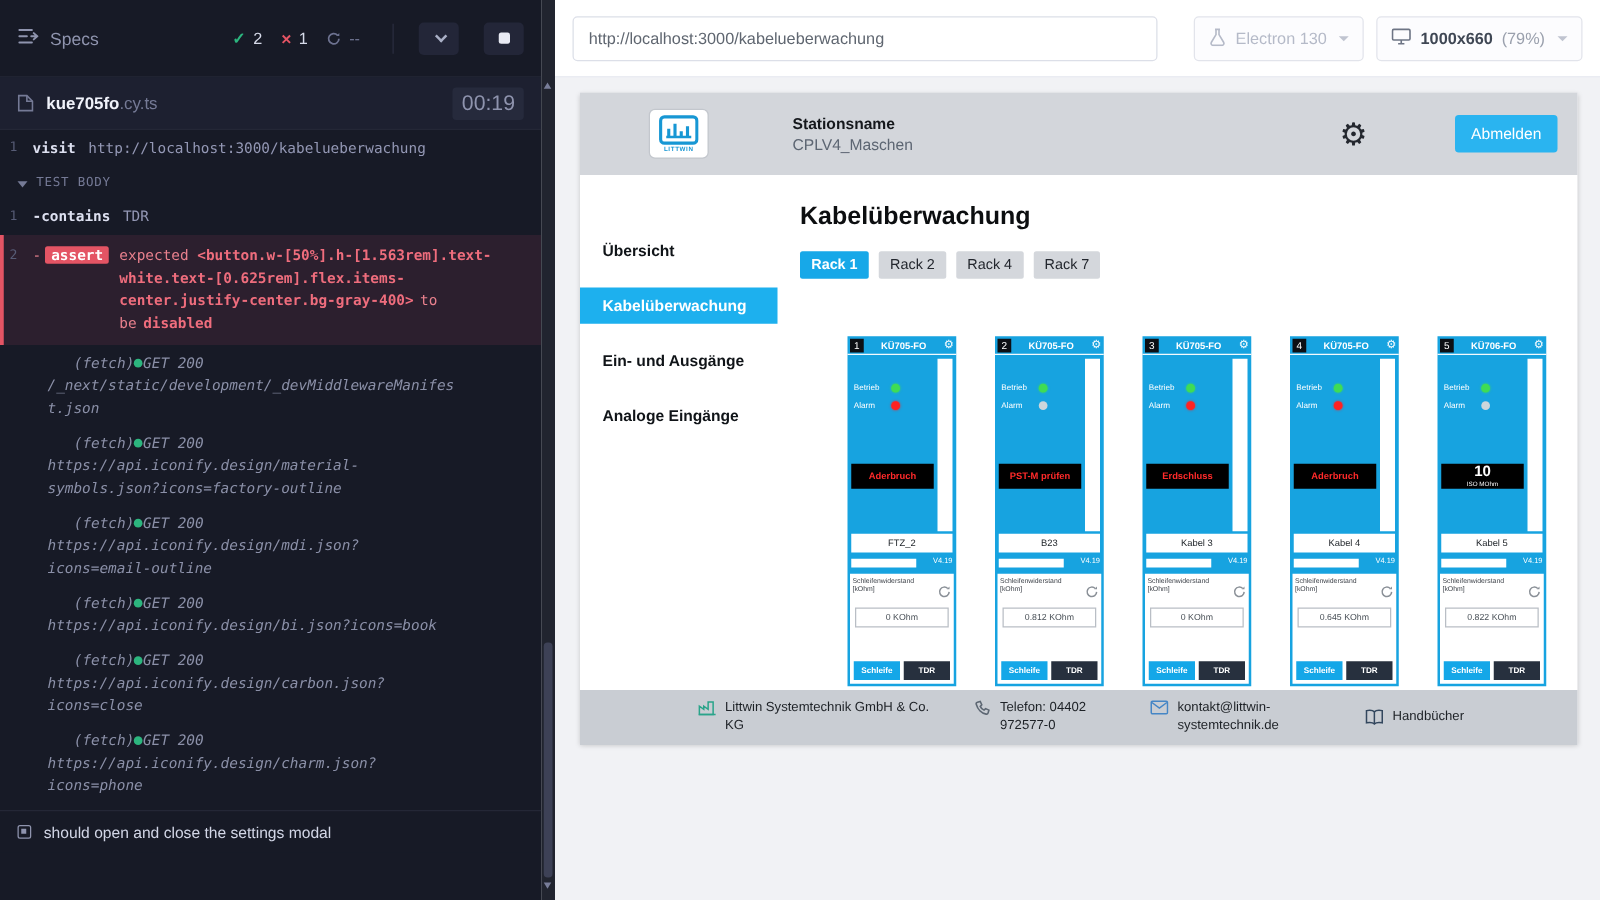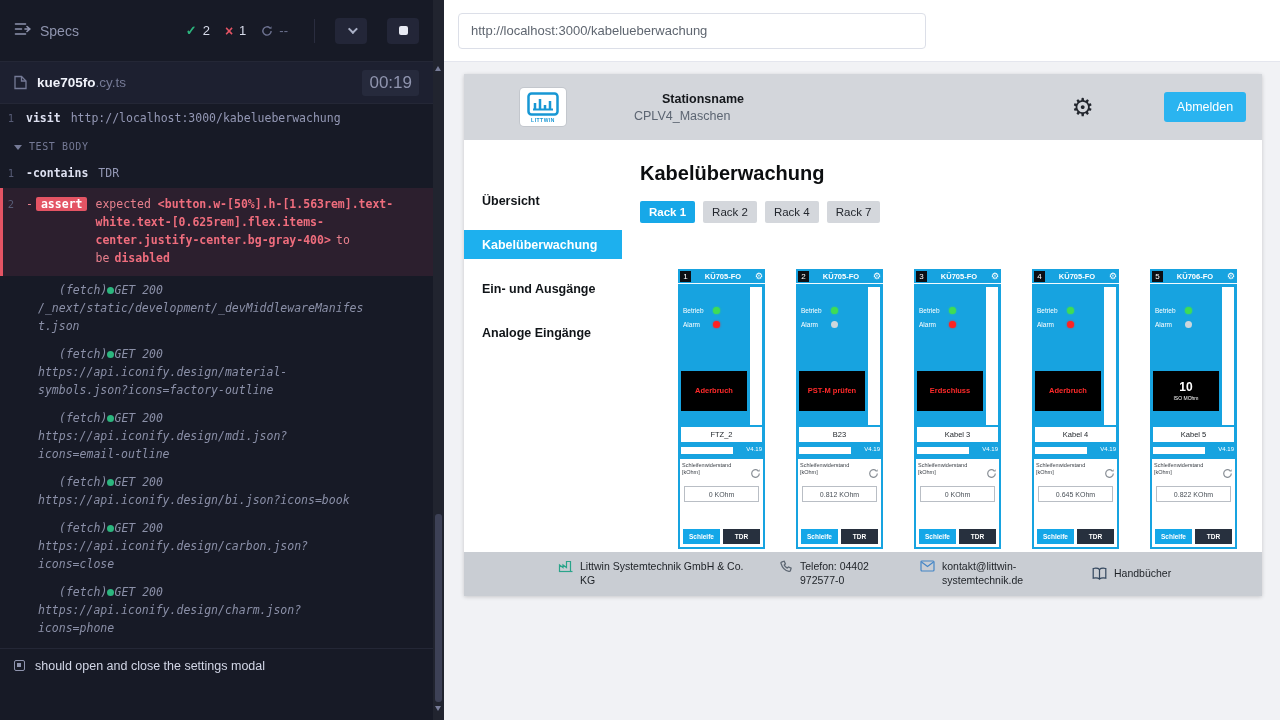--- a/index.html
+++ b/index.html
@@ -68,21 +68,21 @@
 .sel-dim{color:#9aa0ad;font-weight:400;}
 .chev-sm{width:0;height:0;border-left:4px solid transparent;border-right:4px solid transparent;border-top:4px solid #c0c4d0;margin-left:3px;}
 .stage{position:relative;height:658px;}
 
 
 .app{position:absolute;left:20px;top:12px;width:798px;height:522px;background:#fff;box-shadow:0 1px 4px rgba(0,0,0,.18);display:flex;flex-direction:column;}
 .app-header{height:66px;flex:none;background:#d3d6db;display:flex;align-items:center;padding:0 16px;}
 .logo{margin-left:40px;width:46px;background:#fff;border-radius:4px;padding:4px 3px 3px;display:flex;flex-direction:column;align-items:center;box-shadow:0 0 0 1px #c3c7cd;}
 .logo-text{font-size:5px;font-weight:700;color:#1797d4;letter-spacing:.5px;margin-top:1px;}
 .station{margin-left:68px;}
-.station-label{font-size:12.5px;font-weight:700;color:#15181c;margin-left:28px;}
+.station-label{font-size:12.5px;font-weight:700;color:#15181c;}
 .station-value{font-size:12.5px;color:#5c6572;margin-top:3px;}
 .app-gear{margin-left:auto;margin-right:70px;font-size:25px;color:#23272e;font-family:"DejaVu Sans",sans-serif;line-height:1;cursor:pointer;}
 .logout-btn{width:82px;height:30px;background:#2ab4f0;color:#fff;font-size:12.5px;display:flex;align-items:center;justify-content:center;border-radius:3px;cursor:pointer;}
 .app-body{display:flex;height:412px;flex:none;}
 .sidebar{width:158px;padding-top:46px;flex:none;}
 .side-item{height:29px;margin-bottom:15px;display:flex;align-items:center;padding-left:18px;font-size:12.5px;font-weight:700;color:#101418;cursor:pointer;}
 .side-item.active{background:#1db0ee;color:#fff;}
 .main{flex:1;padding:22px 0 0 18px;overflow:hidden;}
 .page-title{font-size:20px;font-weight:700;color:#0c0e10;}
 .tabs{display:flex;gap:8px;margin-top:16px;}
@@ -97,21 +97,21 @@
 .ctitle{flex:1;text-align:center;font-size:7.5px;font-weight:700;color:#fff;white-space:nowrap;overflow:hidden;}
 .cgear{font-size:9px;color:#fff;font-family:"DejaVu Sans",sans-serif;line-height:1;flex:none;cursor:pointer;}
 .white-strip{position:absolute;right:3px;top:18px;width:12px;height:138px;background:#fff;}
 .leds{position:absolute;left:5px;top:38px;}
 .led-row{display:flex;align-items:center;gap:5px;margin-bottom:7px;}
 .led-label{font-size:6.5px;color:#fff;width:25px;}
 .led{width:7px;height:7px;border-radius:50%;flex:none;}
 .led-green{background:#3fdc55;box-shadow:0 0 2px #3fdc55;}
 .led-red{background:#ff2222;box-shadow:0 0 2px #ff2222;}
 .led-off{background:#ccd6db;}
-.status-box{position:absolute;left:3px;top:102px;width:66px;height:40px;background:#000;display:flex;flex-direction:column;align-items:center;justify-content:center;text-align:center;}
+.status-box{position:absolute;left:3px;top:102px;width:66px;height:20px;background:#000;display:flex;flex-direction:column;align-items:center;justify-content:center;text-align:center;}
 .status-text{color:#ff2a2a;font-size:7.5px;font-weight:700;line-height:1.1;padding:0 2px;}
 .status-big{color:#fff;font-size:12px;font-weight:700;line-height:1;}
 .status-sub{color:#fff;font-size:5px;margin-top:2px;}
 .cable-box{position:absolute;left:3px;top:158px;width:81px;height:15px;background:#fff;display:flex;align-items:center;justify-content:center;font-size:7.5px;color:#1c2126;}
 .ver-row{position:absolute;left:3px;top:177px;width:81px;height:9px;}
 .ver-strip{position:absolute;left:0;top:1px;width:52px;height:7px;background:#fff;}
 .ver-text{position:absolute;right:0;top:0;font-size:6px;color:#fff;}
 .lower{position:absolute;left:2px;top:190px;width:83px;height:88px;background:#fff;}
 .res-label{padding:3px 13px 0 2px;font-size:5.5px;color:#3a3f46;line-height:1.2;}
 .refresh{position:absolute;right:2px;top:9px;display:flex;cursor:pointer;}
@@ -270,20 +270,42 @@
   <div class="rep-scrollbar">
     <span class="sb-arrow sb-up"></span>
     <span class="sb-thumb"></span>
     <span class="sb-arrow sb-down"></span>
   </div>
 
   <div class="rightpane">
 
     <div class="browser-bar">
       <input class="url-input" readonly="" value="http://localhost:3000/kabelueberwachung" style="">
+      <div class="bar-right">
+        <div class="select sel-browser">
+          <span>
+            <svg width="14" height="15" viewBox="0 0 14 15" fill="none" stroke="#b5bac8" stroke-width="1.3">
+                <path d="M5 1.5h4M5.8 1.5v4.2L2 12a1.6 1.6 0 0 0 1.4 2.3h7.2A1.6 1.6 0 0 0 12 12L8.2 5.7V1.5"></path>
+              </svg>
+          </span>
+          <span>Electron 130</span>
+          <span class="chev-sm"></span>
+        </div>
+        <div class="select sel-viewport">
+          <span>
+            <svg width="16" height="14" viewBox="0 0 16 14" fill="none" stroke="#6e7585" stroke-width="1.3">
+                <rect x="1" y="1.5" width="14" height="8.5" rx="1"></rect>
+                <path d="M5.5 13h5M8 10v3"></path>
+              </svg>
+          </span>
+          <span>1000x660</span>
+          <span class="sel-dim">(79%)</span>
+          <span class="chev-sm"></span>
+        </div>
+      </div>
     </div>
 
     <div class="stage">
       <div class="app">
 
         <div class="app-header">
           <div class="logo">
             <svg width="32" height="24" viewBox="0 0 32 24">
                 <rect x="1.5" y="1.5" width="29" height="21" rx="3" fill="none" stroke="#1797d4" stroke-width="2.5"></rect>
                 <path d="M8 17v-6M13 17V7M18 17v-4M23 17V9" stroke="#1797d4" stroke-width="2.5" fill="none"></path>

